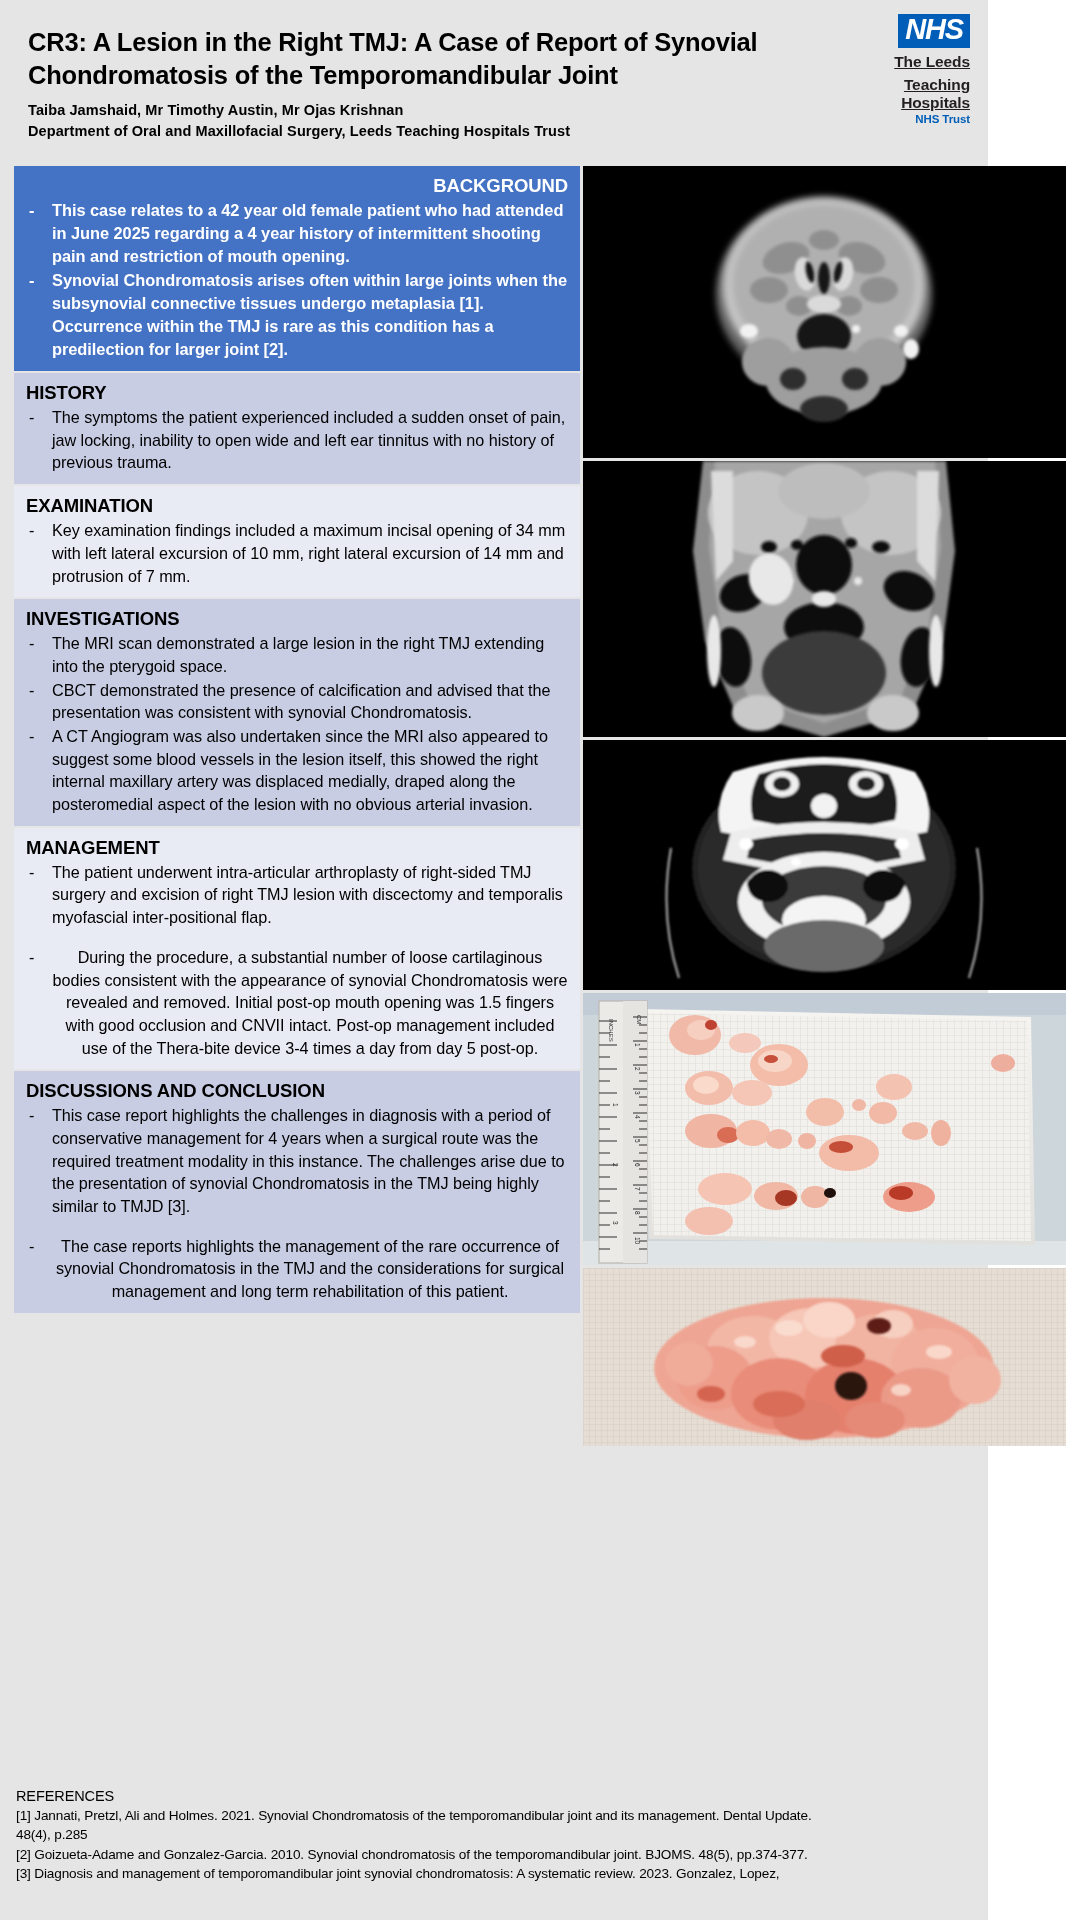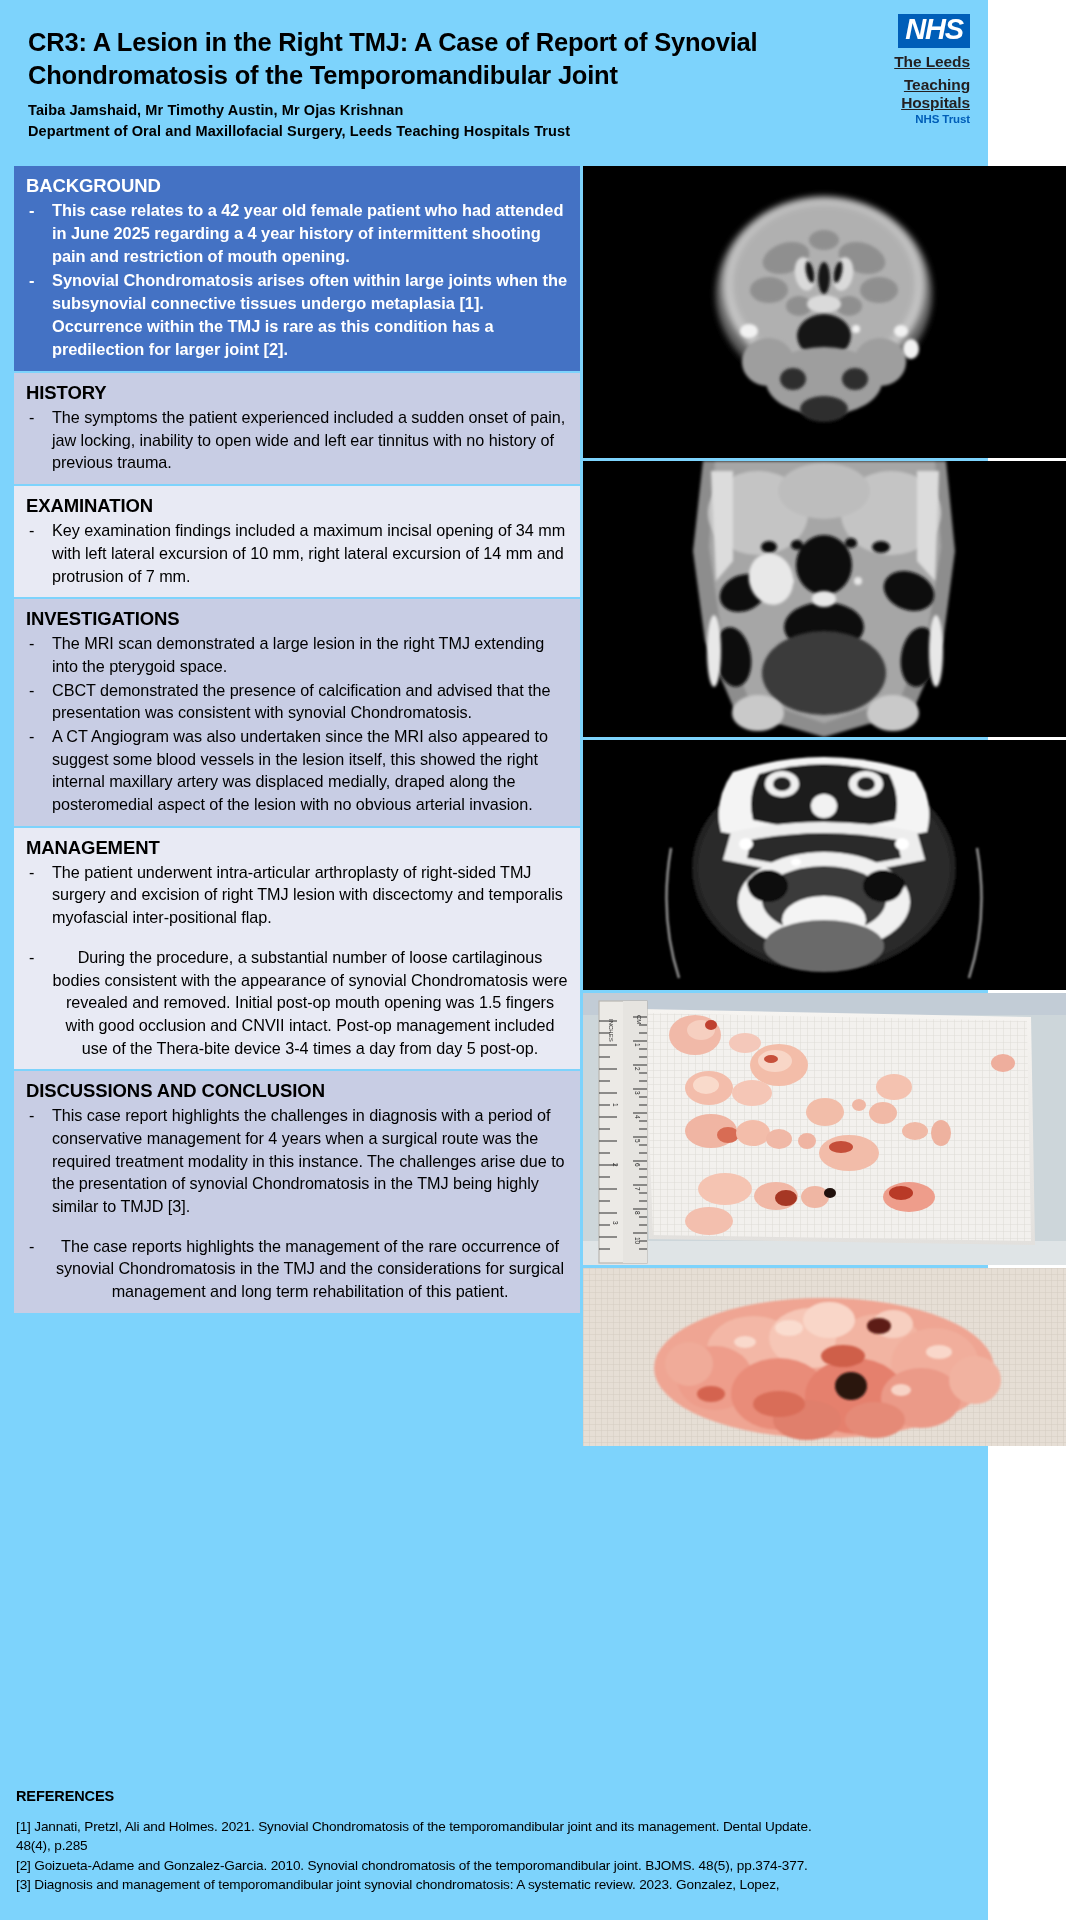--- a/index.html
+++ b/index.html
@@ -9,21 +9,21 @@
     width: 1080px; height: 1920px;
     background: #ffffff;
     font-family: "Liberation Sans", sans-serif;
     overflow: hidden;
   }
 
   .poster {
     position: relative;
     width: 988px;
     height: 1920px;
-    background: #7dd3fc;
+    background: #e5e5e5;
   }
 
   
   .header {
     position: absolute;
     left: 0; top: 0;
     width: 1080px;
     height: 160px;
     padding: 26px 20px 0 28px;
   }
@@ -104,21 +104,21 @@
   .section.bg-mid  { background: #C8CDE4; color: #000000; }
   .section.bg-light{ background: #E8EAF4; color: #000000; }
 
   .sec-title {
     font-size: 18.5px;
     font-weight: bold;
     line-height: 1.25;
     margin-bottom: 2px;
     letter-spacing: -0.1px;
   }
-  .section.bg-blue .sec-title { color: #ffffff; }
+  .section.bg-blue .sec-title { color: #ffffff; text-align: right; }
 
   ul.bullets {
     list-style: none;
     margin: 0;
     padding: 0;
   }
   ul.bullets li {
     position: relative;
     padding-left: 26px;
     font-size: 16.2px;
@@ -169,23 +169,23 @@
 
   
   .references {
     position: absolute;
     left: 16px;
     top: 1788px;
     width: 1050px;
   }
   .ref-title {
     font-size: 14.5px;
-    font-weight: bold;
+    font-weight: normal;
     letter-spacing: -0.1px;
-    margin-bottom: 13px;
+    margin-bottom: 2px;
     color:#000;
   }
   .ref-line {
     font-size: 13.6px;
     line-height: 1.42;
     color: #000000;
     letter-spacing: -0.15px;
   }
 </style>
 </head>

